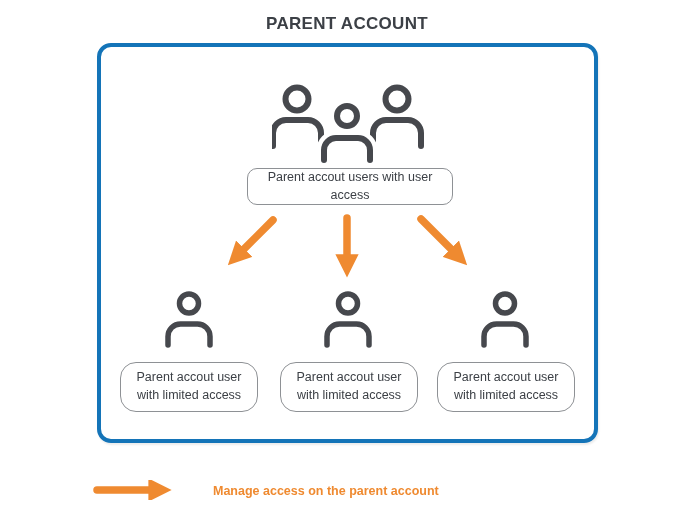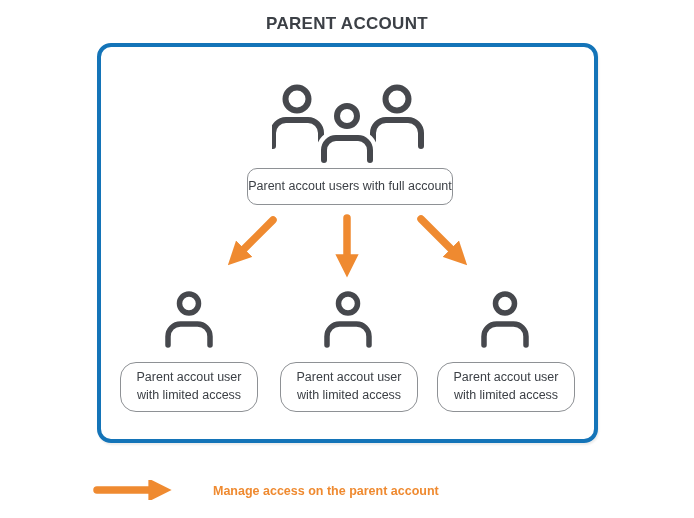--- a/index.html
+++ b/index.html
@@ -93,21 +93,21 @@
 
     <circle class="person-stroke" cx="125" cy="17" r="11.5" stroke-width="6"></circle>
     <path class="person-stroke" stroke-width="6" d="M101 64 V51 A13 13 0 0 1 114 38 H136 A13 13 0 0 1 149 51 V64"></path>
 
     <circle class="person-halo" cx="75" cy="34" r="10" stroke-width="15"></circle>
     <path class="person-halo" stroke-width="15" d="M52 78 V68 A12 12 0 0 1 64 56 H86 A12 12 0 0 1 98 68 V78"></path>
     <circle class="person-stroke" cx="75" cy="34" r="10" stroke-width="6"></circle>
     <path class="person-stroke" stroke-width="6" d="M52 78 V68 A12 12 0 0 1 64 56 H86 A12 12 0 0 1 98 68 V78"></path>
   </svg>
 
-  <div class="pill pill-full">Parent accout users with full account</div>
+  <div class="pill pill-full">Parent accout users with user access</div>
 
   <svg class="icon-svg" style="left:200px;top:210px" width="300" height="78" viewBox="0 0 300 78">
     <g>
       <line class="arrow-line" x1="73" y1="10" x2="41" y2="42" marker-end="url(#ah)"></line>
     </g>
     <g>
       <line class="arrow-line" x1="147" y1="8" x2="147" y2="49" marker-end="url(#ah)"></line>
     </g>
     <g>
       <line class="arrow-line" x1="221" y1="9" x2="254" y2="42" marker-end="url(#ah)"></line>

